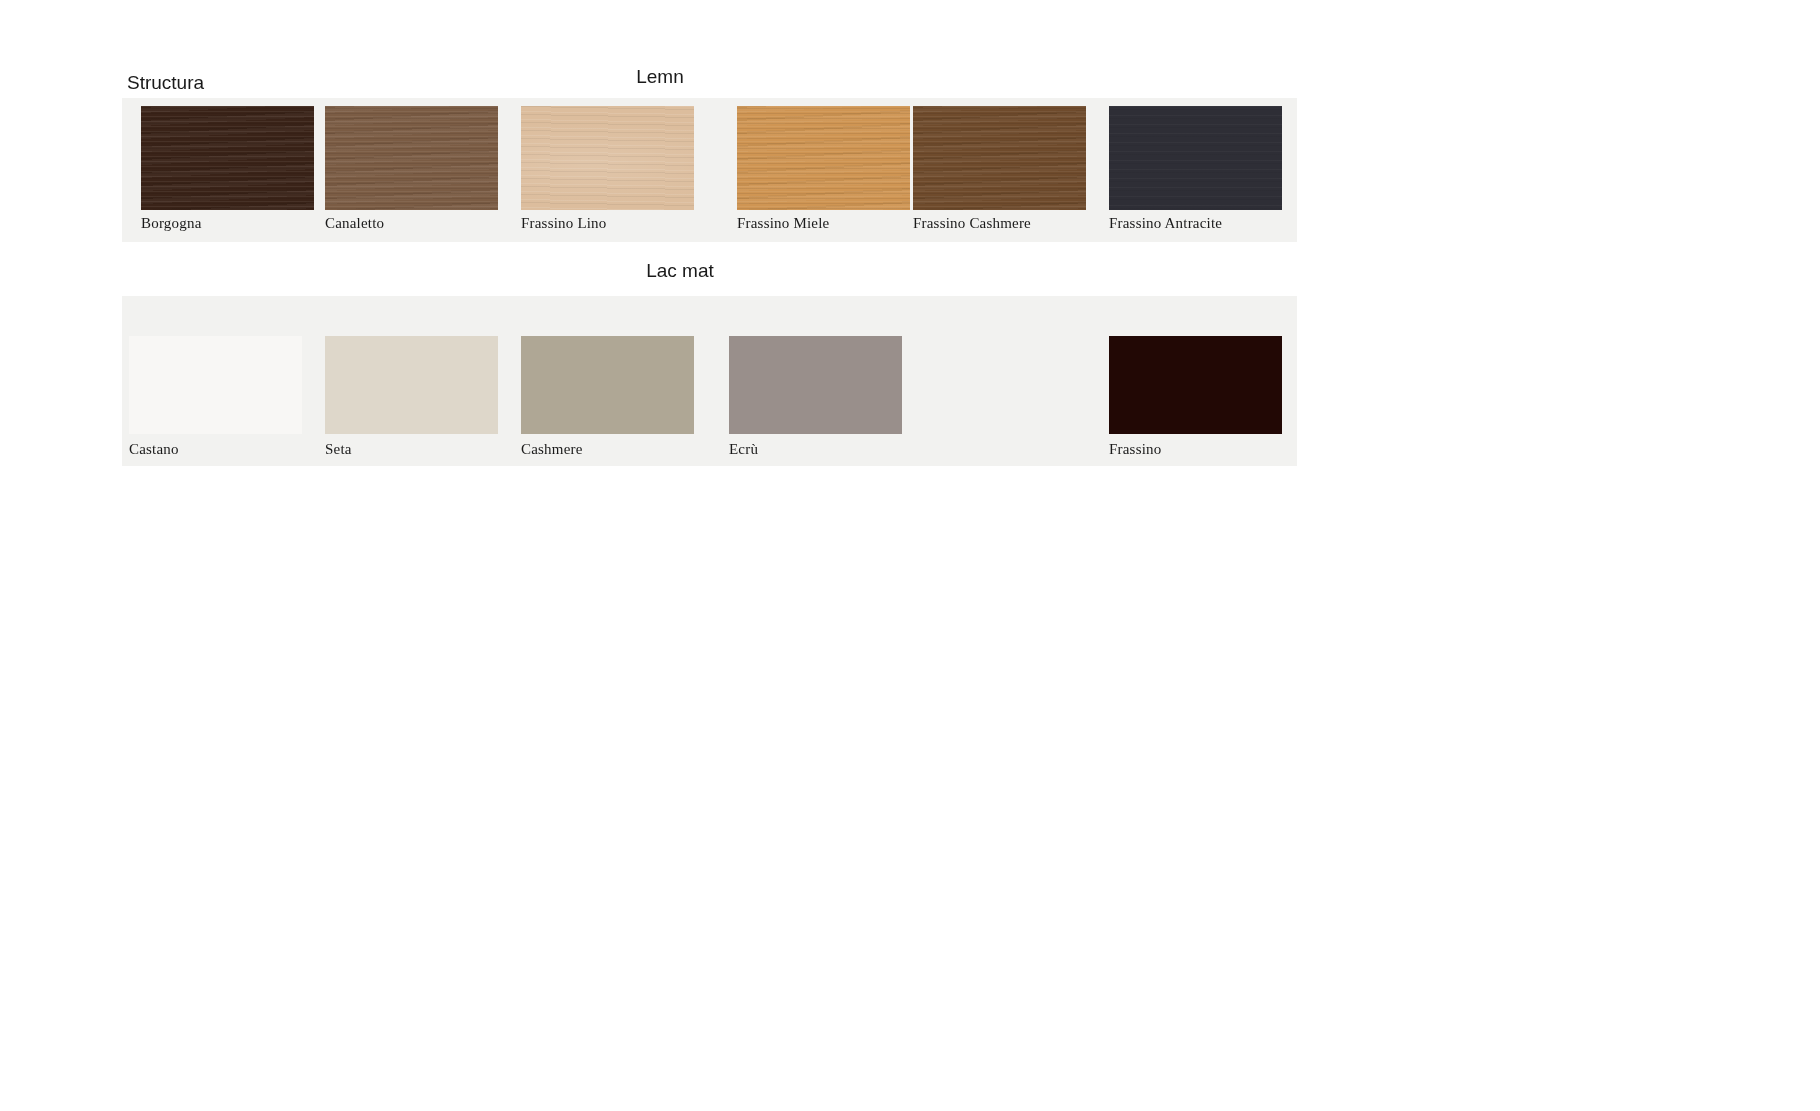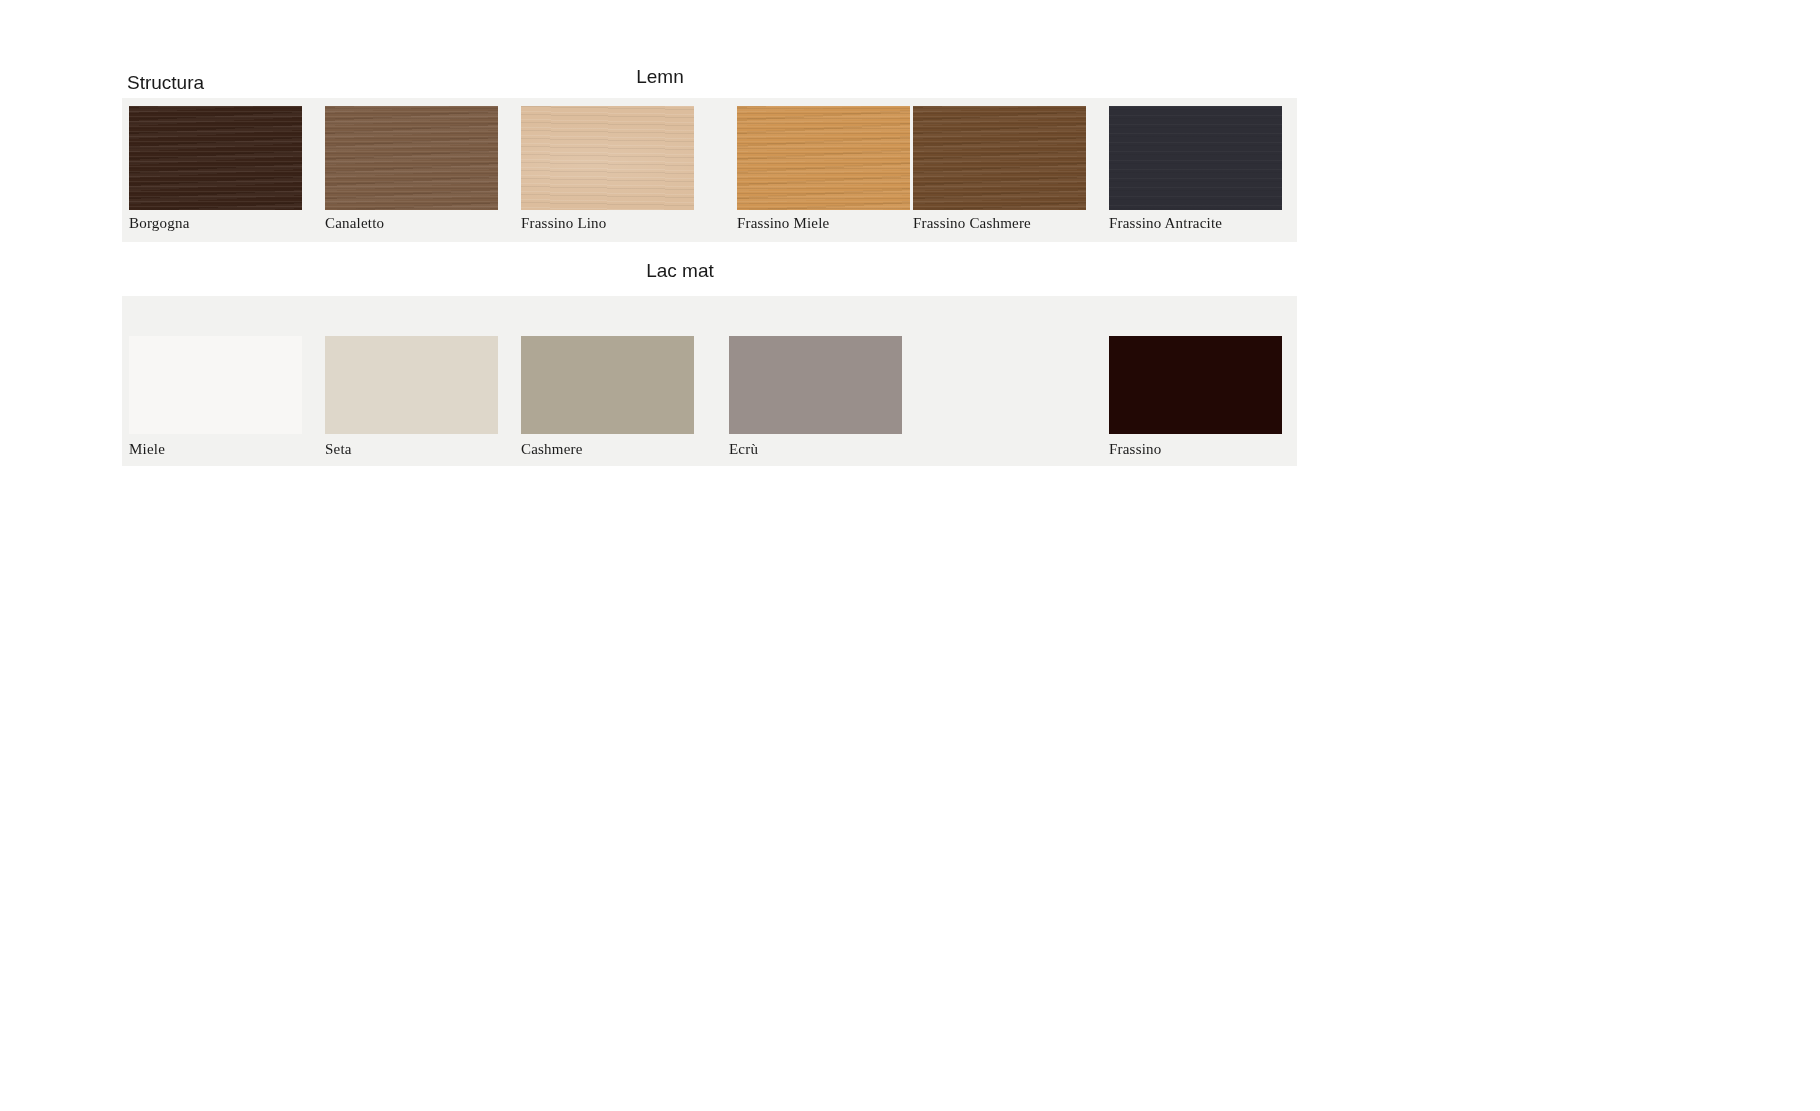--- a/index.html
+++ b/index.html
@@ -181,21 +181,21 @@
 
 <div class="page">
 
   <div class="section-head head-structura">Structura</div>
 
   <div class="section-head head-lemn">Lemn</div>
 
   <div class="panel" id="panel-lemn" style="background-color: rgb(242, 242, 240);">
     <div class="swatch-row">
 
-      <div class="swatch-cell" style="left:0px">
+      <div class="swatch-cell" style="left:12px">
         <div class="chip" style="background-color: rgb(58, 35, 24);">
           <div class="grain"></div>
         </div>
         <div class="chip-label">Borgogna</div>
       </div>
 
       <div class="swatch-cell" style="left:196px">
         <div class="chip" style="background-color: rgb(123, 92, 68);">
           <div class="grain"></div>
         </div>
@@ -235,21 +235,21 @@
 
   <div class="section-head head-lacmat">Lac mat</div>
 
   <div class="panel" id="panel-lacmat" style="background-color: rgb(242, 242, 240);">
     <div class="swatch-row">
 
       <div class="swatch-cell" style="left:0px">
         <div class="chip" style="background-color: rgb(248, 247, 245);">
           <div class="grain none"></div>
         </div>
-        <div class="chip-label">Miele</div>
+        <div class="chip-label">Castano</div>
       </div>
 
       <div class="swatch-cell" style="left:196px">
         <div class="chip" style="background-color: rgb(222, 215, 202);">
           <div class="grain none"></div>
         </div>
         <div class="chip-label">Seta</div>
       </div>
 
       <div class="swatch-cell" style="left:392px">

